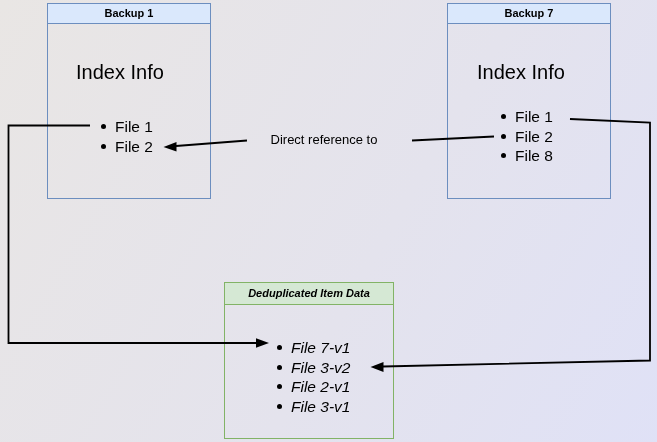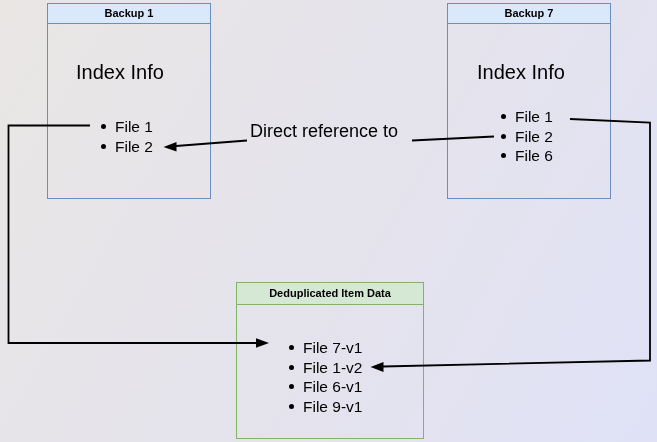--- a/index.html
+++ b/index.html
@@ -23,21 +23,21 @@
     width:100%;
     font-size:11px;font-weight:bold;color:#000;
     text-align:center;
     border-bottom:1.5px solid;
   }
   .blue .box-header{background:var(--blue-fill);border-color:var(--blue-border);height:20px;line-height:19px;}
   .green .box-header{background:var(--green-fill);border-color:var(--green-border);height:22px;line-height:21px;}
 
   #backup1{left:47px;top:3px;width:164px;height:196px;}
   #backup2{left:447px;top:3px;width:164px;height:196px;}
-  #dedup{left:236px;top:282px;width:188px;height:157px;}
+  #dedup{left:224px;top:282px;width:170px;height:157px;font-style:italic;}
 
   .index-label{
     position:absolute;
     font-size:20px;color:#000;line-height:16px;white-space:nowrap;
   }
   #backup1 .index-label{left:28px;top:60px;}
   #backup2 .index-label{left:29px;top:60px;}
 
   .file-list{
     position:absolute;
@@ -53,22 +53,22 @@
   #backup2 .file-list{left:53px;top:103px;}
   #dedup  .file-list{left:52px;top:55px;}
 
   
   svg.arrows{position:absolute;left:0;top:0;z-index:5;pointer-events:none;}
   .arrow-line{stroke:var(--line);stroke-width:1.8;fill:none;stroke-miterlimit:4;}
   .arrow-head{fill:var(--line);stroke:none;}
 
   
   .ref-label{
-    position:absolute;left:238px;top:124px;width:172px;z-index:6;
-    font-size:18px;line-height:15px;color:#000;text-align:center;white-space:nowrap;
+    position:absolute;left:238px;top:132px;width:172px;z-index:6;
+    font-size:13px;line-height:15px;color:#000;text-align:center;white-space:nowrap;
   }
 </style>
 </head>
 <body>
 
 <div class="canvas">
 
   <div class="box blue" id="backup1">
     <div class="box-header">Backup 1</div>
     <div class="index-label">Index Info</div>
@@ -77,31 +77,31 @@
         <li>File 2</li>
       </ul>
   </div>
 
   <div class="box blue" id="backup2">
     <div class="box-header">Backup 7</div>
     <div class="index-label">Index Info</div>
     <ul class="file-list">
         <li>File 1</li>
         <li>File 2</li>
-        <li>File 6</li>
+        <li>File 8</li>
       </ul>
   </div>
 
   <div class="box green" id="dedup">
     <div class="box-header">Deduplicated Item Data</div>
     <ul class="file-list">
         <li>File 7-v1</li>
-        <li>File 1-v2</li>
-        <li>File 6-v1</li>
-        <li>File 9-v1</li>
+        <li>File 3-v2</li>
+        <li>File 2-v1</li>
+        <li>File 3-v1</li>
       </ul>
   </div>
 
   <svg class="arrows" width="657" height="442" viewBox="0 0 657 442">
 
     <path class="arrow-line" d="M90,125.5 L8.5,125.5 L8.5,343 L256,343"></path>
     <polygon class="arrow-head" points="269,343 256,338.3 256,347.7"></polygon>
 
     <path class="arrow-line" d="M570,119 L650,122.5 L650,360.5 L383,366.5"></path>
     <polygon class="arrow-head" points="370.5,367 383.5,362 383.5,372"></polygon>

